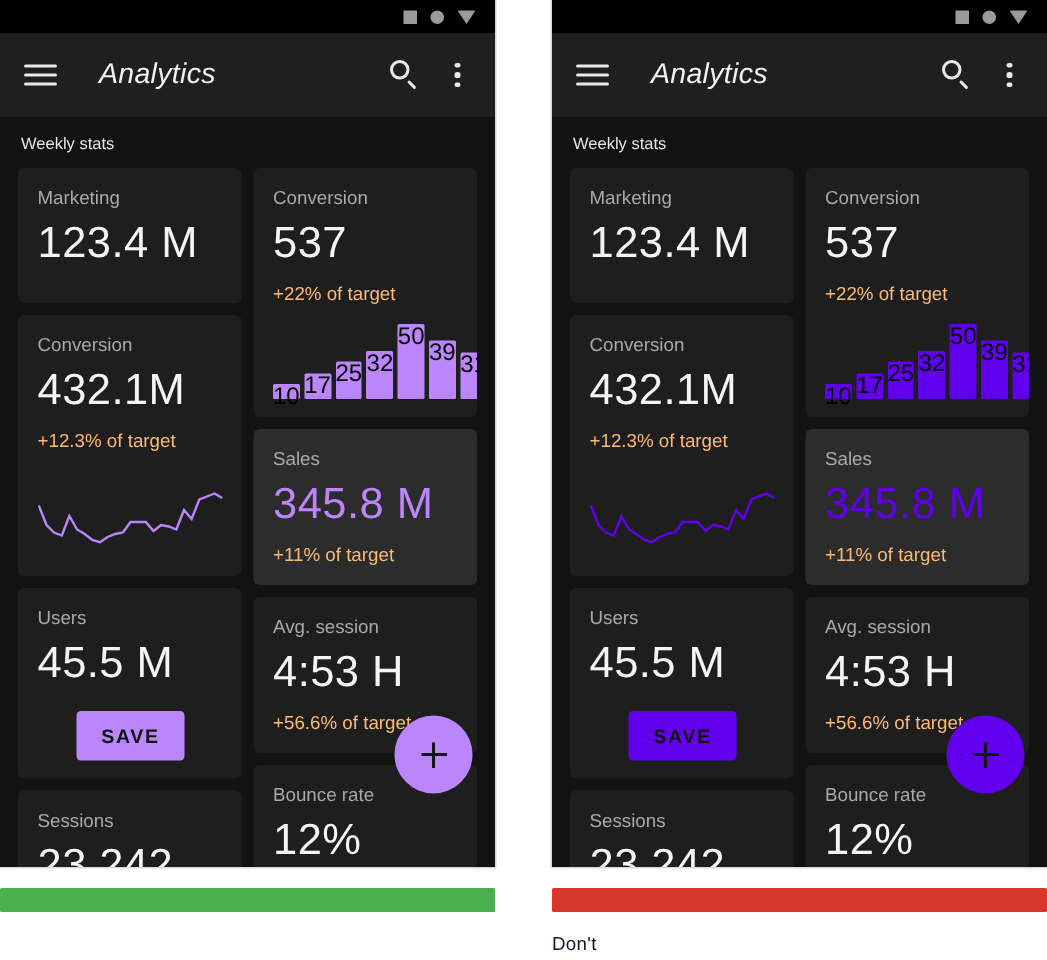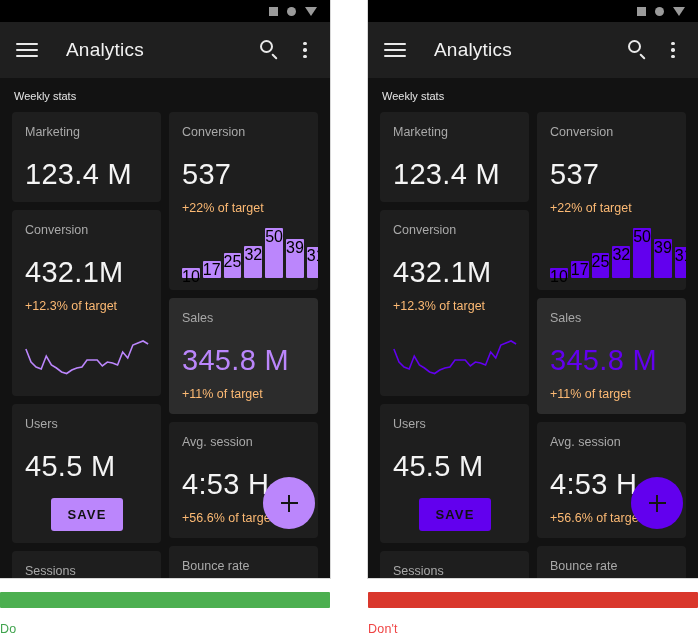--- a/index.html
+++ b/index.html
@@ -32,20 +32,21 @@
   .sb-tri{
     width:0;height:0;border-left:6px solid transparent;
     border-right:6px solid transparent;border-top:9px solid #9a9a9a;
   }
 
   
   .appbar{
     height:56px;background:#1f1f1f;
     display:flex;align-items:center;padding:0 14px;
     box-sizing:border-box;
+    font-style:italic;
   }
   .icon-btn{
     width:26px;height:26px;display:flex;flex-direction:column;
     align-items:center;justify-content:center;gap:4px;flex:none;
     cursor:pointer;
   }
   .ham-line{width:22px;height:2px;background:#e9e9e9;border-radius:1px;}
   .appbar-title{
     color:#f2f2f2;font-size:19px;margin-left:26px;flex:1;
     letter-spacing:.2px;
@@ -74,21 +75,21 @@
     display:flex;padding:0 12px;gap:8px;box-sizing:border-box;
   }
   .col{flex:1;display:flex;flex-direction:column;gap:8px;min-width:0;}
   .card{
     background:#1e1e1e;border-radius:4px;padding:12px 12px 12px 13px;
     box-sizing:border-box;position:relative;overflow:hidden;
   }
   .card.raised{background:#2c2c2c;}
   .c-label{color:#a9a9a9;font-size:12.5px;line-height:16px;}
   .c-value{
-    color:#f4f4f4;font-size:29px;line-height:36px;margin-top:16px;
+    color:#f4f4f4;font-size:29px;line-height:36px;margin-top:4px;
     font-weight:400;letter-spacing:.3px;white-space:nowrap;
   }
   .c-value.accent{letter-spacing:.3px;}
   .c-sub{color:#fdba74;font-size:12.5px;margin-top:9px;line-height:15px;}
 
   
   .bars{display:flex;align-items:flex-end;gap:3px;height:52px;margin-top:10px;}
   .bar{flex:1;border-radius:1px;}
 
   
@@ -200,21 +201,20 @@
               <div class="c-value">12%</div>
             </div>
           </div>
         </div>
         <div class="fab" style="background: rgb(187, 134, 252);">
           <span class="pl-h"></span>
           <span class="pl-v"></span>
         </div>
       </div>
       <div class="verdict-bar" style="background: rgb(76, 175, 80);"></div>
-      <div class="verdict-text" style="color: rgb(63, 163, 77);">Do</div>
     </div>
   <div class="panel right">
       <div class="phone" style="background: rgb(18, 18, 18);">
         <div class="statusbar">
           <span class="sb-ico sb-square"></span>
           <span class="sb-ico sb-circle"></span>
           <span class="sb-ico sb-tri"></span>
         </div>
         <div class="appbar">
           <div class="icon-btn">
@@ -290,15 +290,15 @@
               <div class="c-value">12%</div>
             </div>
           </div>
         </div>
         <div class="fab" style="background: rgb(98, 0, 238);">
           <span class="pl-h"></span>
           <span class="pl-v"></span>
         </div>
       </div>
       <div class="verdict-bar" style="background: rgb(217, 55, 44);"></div>
-      <div class="verdict-text" style="color: #ef4444;">Don't</div>
+      <div class="verdict-text" style="color: #0f172a;">Don't</div>
     </div>
 </div>
 
 </body></html>

